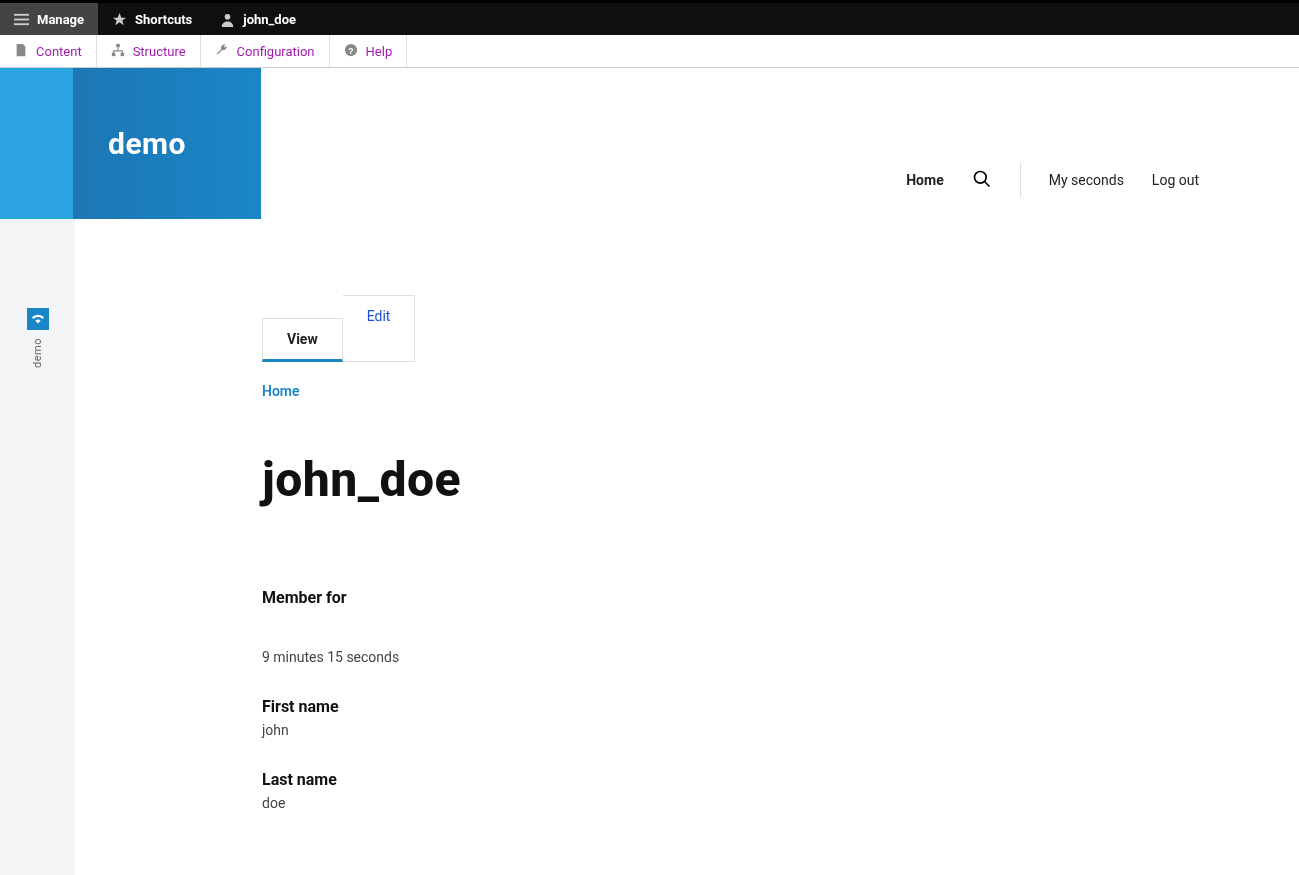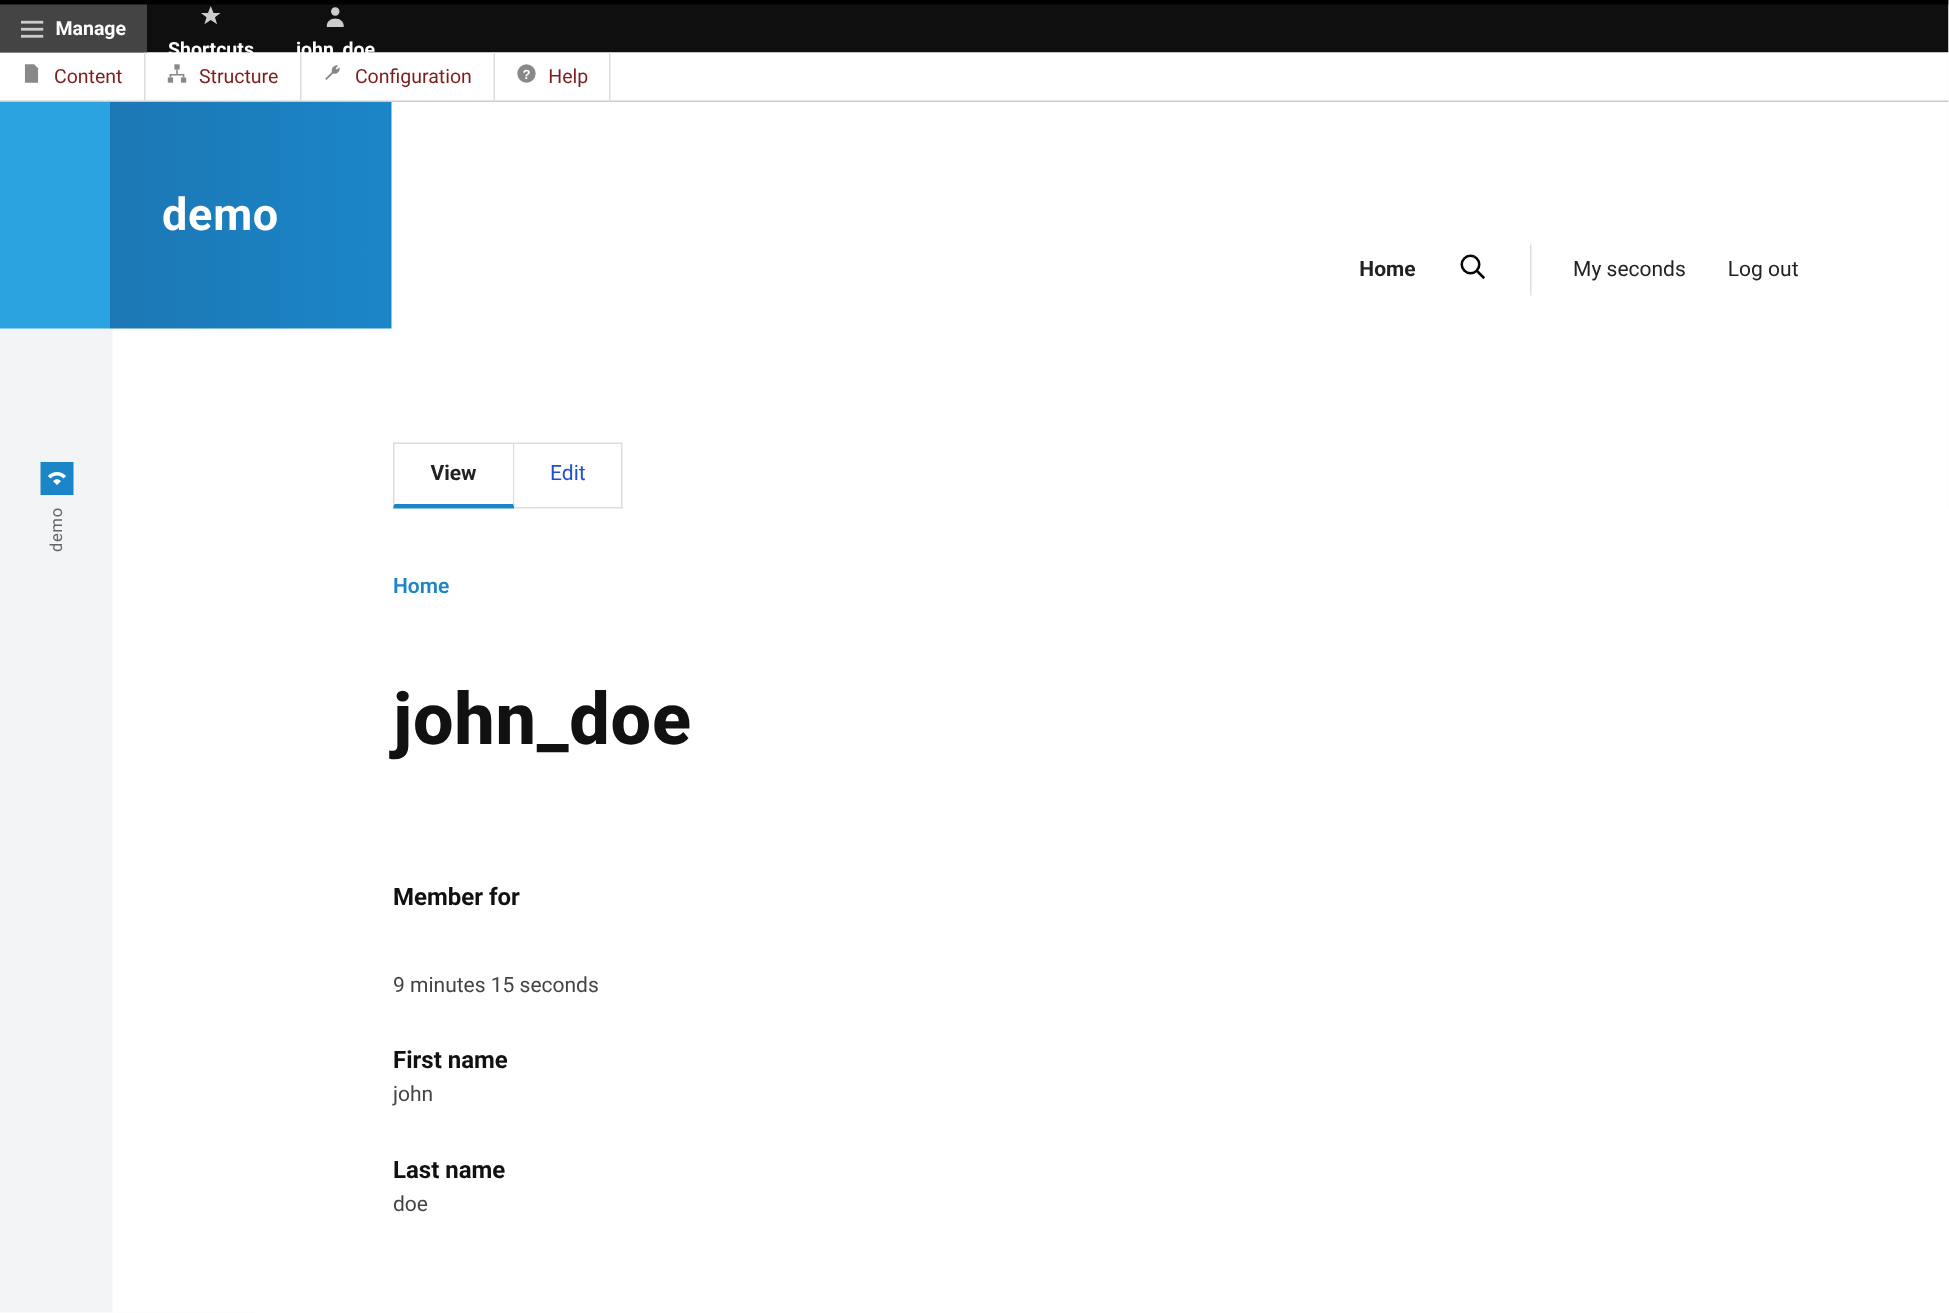--- a/index.html
+++ b/index.html
@@ -23,39 +23,39 @@
     display: flex;
     align-items: center;
     gap: 8px;
     padding: 0 14px;
     color: #fff;
     font-weight: 700;
     font-size: 13px;
     cursor: pointer;
   }
   .toolbar-top .tb-item.active { background: #444; text-align: right; }
-  .toolbar-top .tb-item:not(.active) { background: transparent; flex-direction: column; }
+  .toolbar-top .tb-item:not(.active) { background: transparent; }
   .tb-icon { display: inline-flex; }
   .tb-icon svg { width: 15px; height: 15px; fill: #ccc; }
 
   
   .toolbar-sub {
     background: #fff;
     height: 33px;
     display: flex;
     align-items: stretch;
     border-bottom: 1px solid #ccc;
     box-shadow: 0 1px 2px rgba(0,0,0,0.05);
   }
   .toolbar-sub .ts-item {
     display: flex;
     align-items: center;
     gap: 8px;
     padding: 0 14px;
-    color: #7f1d1d;
+    color: #a21caf;
     font-size: 13px;
     cursor: pointer;
     border-right: 1px solid #ddd;
   }
   .toolbar-sub .ts-item svg { width: 14px; height: 14px; fill: #888; }
 
   
   .page-wrap {
     position: relative;
     background: #f2f4f5;
@@ -147,20 +147,21 @@
     border: 1px solid #ddd;
     font-size: 14px;
     color: #1d4ed8;
     background: #fff;
     cursor: pointer;
   }
   .tabs .tab.active {
     font-weight: 700;
     color: #222;
     border-bottom: 3px solid #1a86c8;
+    margin-top: 23px;
   }
   .tabs .tab:not(:first-child) { border-left: none; }
 
   
   .mainblock {
     position: absolute;
     top: 315px;
     left: 187px;
     right: 100px;
   }

